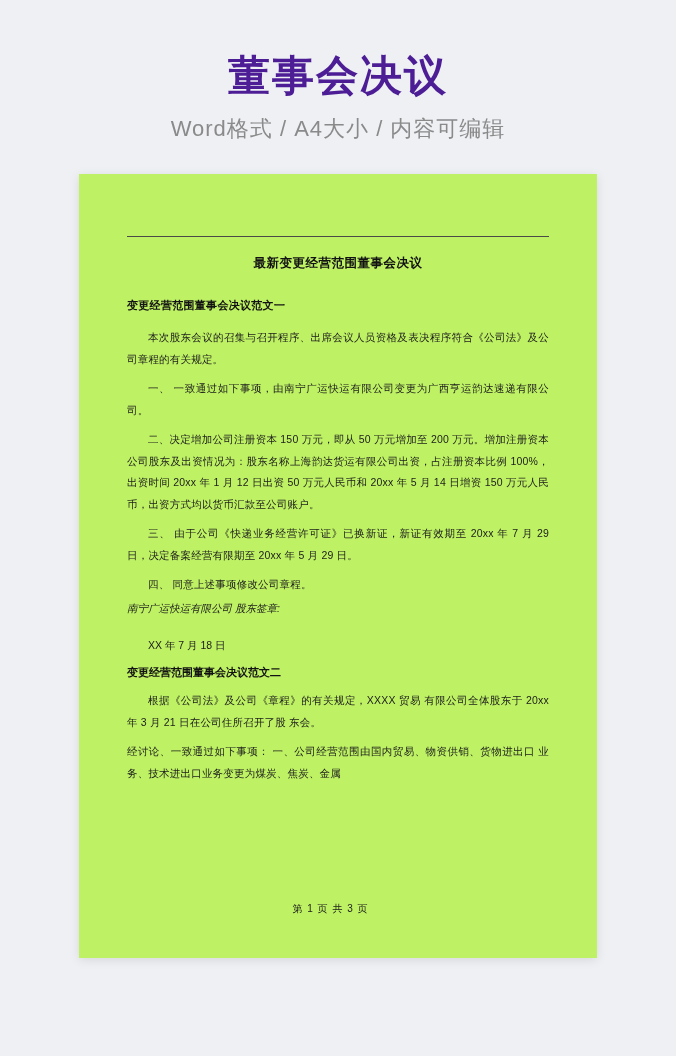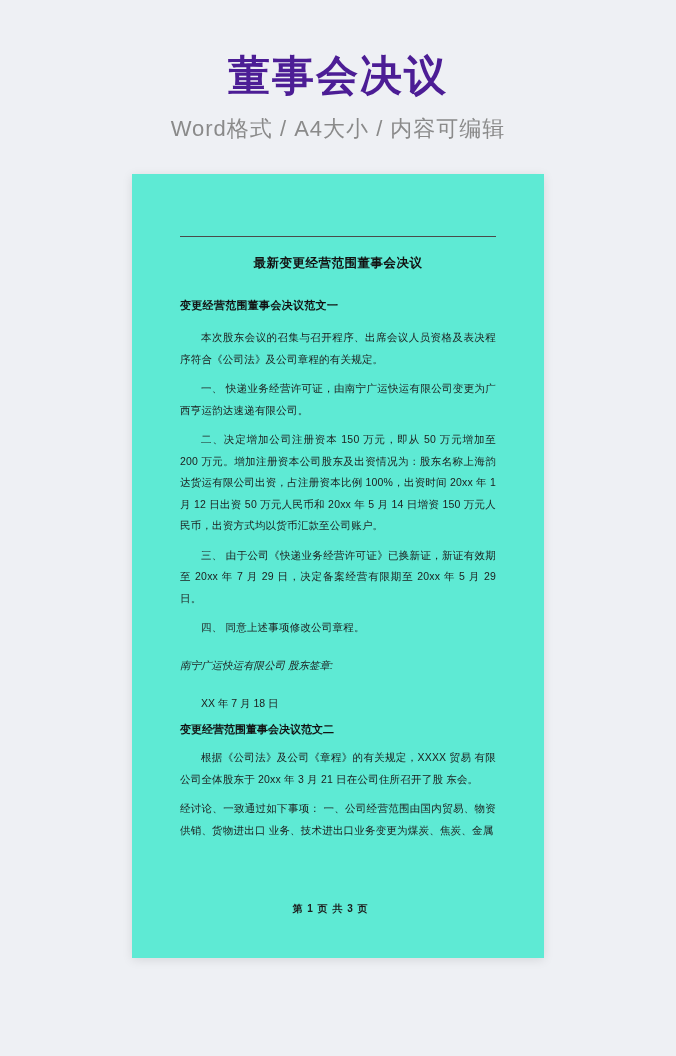--- a/index.html
+++ b/index.html
@@ -38,23 +38,23 @@
   .banner-sub {
     font-size: 22px;
     color: #8a8a8a;
     margin-top: 14px;
     letter-spacing: 1px;
     font-weight: normal;
     text-align: center;
   }
   .doc-shadow {
     margin-top: 30px;
-    width: 412px;
+    width: 518px;
     height: 784px;
-    background: #5eead4;
+    background: #bef264;
     box-shadow: 0 2px 10px rgba(0,0,0,0.10);
     position: relative;
     box-sizing: border-box;
   }
   .doc-inner {
     position: absolute;
     left: 0; right: 0; top: 0; bottom: 0;
     padding: 62px 48px 0 48px;
     box-sizing: border-box;
     color: #1c1c1c;
@@ -85,21 +85,21 @@
     line-height: 2.05;
     margin: 0 0 8px 0;
     text-align: justify;
     color: #1c1c1c;
     letter-spacing: 0.2px;
   }
   .indent2 {
     text-indent: 21px;
   }
   .para.tight {
-    margin-bottom: 16px;
+    margin-bottom: 2px;
   }
   .sign {
     font-size: 10.5px;
     line-height: 2.05;
     margin: 0;
     color: #1c1c1c;
     font-style: italic;
   }
   .sign-date {
     font-size: 10.5px;
@@ -114,21 +114,21 @@
     margin: 2px 0 10px 0;
     color: #121212;
   }
   .footer {
     position: absolute;
     left: 0;
     right: 15px;
     bottom: 42px;
     text-align: center;
     font-size: 10px;
-    font-weight: bold;
+    font-weight: normal;
     color: #1c1c1c;
     letter-spacing: 1px;
   }
 </style>
 </head>
 <body>
 
 <div class="page-wrap">
 
   <div class="banner">
@@ -139,21 +139,21 @@
   <div class="doc-shadow">
     <div class="doc-inner">
 
       <div class="top-rule"></div>
 
       <div class="doc-title">最新变更经营范围董事会决议</div>
 
       <div class="sec-head">变更经营范围董事会决议范文一</div>
 
       <p class="para indent2">本次股东会议的召集与召开程序、出席会议人员资格及表决程序符合《公司法》及公司章程的有关规定。</p>
-      <p class="para indent2">一、 快递业务经营许可证，由南宁广运快运有限公司变更为广西亨运韵达速递有限公司。</p>
+      <p class="para indent2">一、 一致通过如下事项，由南宁广运快运有限公司变更为广西亨运韵达速递有限公司。</p>
       <p class="para indent2">二、决定增加公司注册资本 150 万元，即从 50 万元增加至 200 万元。增加注册资本公司股东及出资情况为：股东名称上海韵达货运有限公司出资，占注册资本比例 100%，出资时间 20xx 年 1 月 12 日出资 50 万元人民币和 20xx 年 5 月 14 日增资 150 万元人民币，出资方式均以货币汇款至公司账户。</p>
       <p class="para indent2">三、 由于公司《快递业务经营许可证》已换新证，新证有效期至 20xx 年 7 月 29 日，决定备案经营有限期至 20xx 年 5 月 29 日。</p>
       <p class="para indent2 tight">四、 同意上述事项修改公司章程。</p>
 
       <p class="sign">南宁广运快运有限公司  股东签章:</p>
       <p class="sign-date">XX 年 7 月 18 日</p>
 
       <div class="sec-head2">变更经营范围董事会决议范文二</div>
 
       <p class="para indent2">根据《公司法》及公司《章程》的有关规定，XXXX 贸易 有限公司全体股东于 20xx 年 3 月 21 日在公司住所召开了股 东会。</p>

